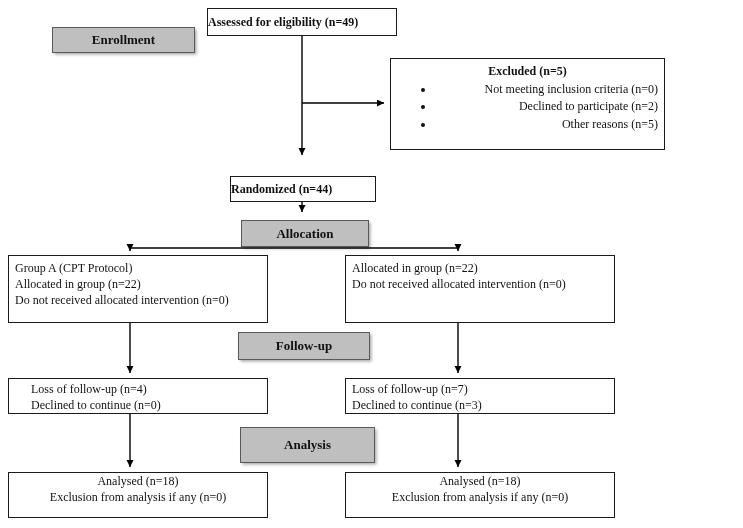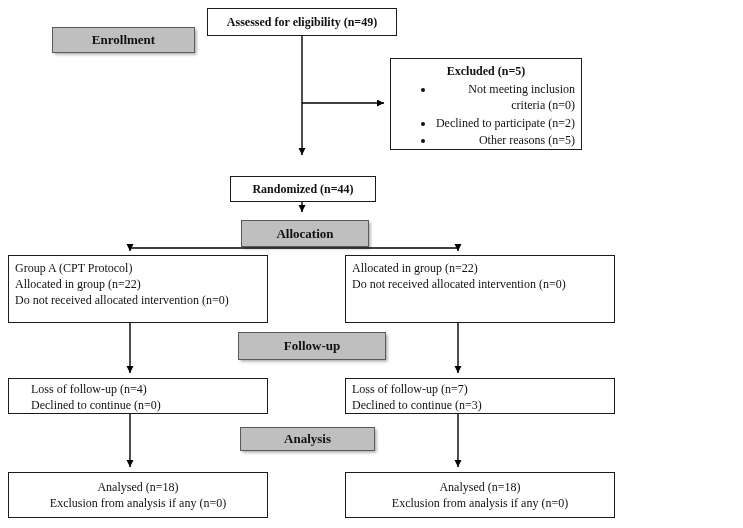--- a/index.html
+++ b/index.html
@@ -21,21 +21,20 @@
     position: absolute;
     background: #ffffff;
     border: 1px solid #1a1a1a;
     box-sizing: border-box;
     font-size: 12px;
     line-height: 1.35;
   }
   .center {
     display: flex;
     align-items: center;
-    justify-content: center;
     text-align: center;
   }
   .bold { font-weight: bold; }
   .stage {
     position: absolute;
     background: #bfbfbf;
     border: 1px solid #595959;
     border-radius: 0;
     box-sizing: border-box;
     display: flex;
@@ -48,37 +47,37 @@
   }
   svg.flow-lines {
     position: absolute;
     left: 0;
     top: 0;
     pointer-events: none;
   }
   
   #eligibility-box { left: 207px; top: 8px;  width: 190px; height: 28px; }
   #enrollment-stage { left: 52px;  top: 27px; width: 143px; height: 26px; }
-  #excluded-box   { left: 390px; top: 58px;  width: 192px; height: 92px; padding: 4px 6px; }
+  #excluded-box   { left: 390px; top: 58px;  width: 275px; height: 92px; padding: 4px 6px; }
   #excluded-box .excl-title { text-align: center; font-weight: bold; }
   #excluded-box ul {
     margin: 2px 0 0 0;
     padding-left: 38px;
     list-style-type: disc;
     text-align: right;
   }
   #excluded-box li { margin: 0 0 1px 0; }
   #randomized-box { left: 230px; top: 176px; width: 146px; height: 26px; }
   #allocation-stage { left: 241px; top: 220px; width: 128px; height: 27px; }
   #group-a-box { left: 8px;   top: 255px; width: 260px; height: 68px; padding: 4px 6px; }
   #group-b-box { left: 345px; top: 255px; width: 270px; height: 68px; padding: 4px 6px; }
-  #followup-stage { left: 238px; top: 332px; width: 148px; height: 28px; }
+  #followup-stage { left: 238px; top: 332px; width: 132px; height: 28px; }
   #loss-a-box { left: 8px;   top: 378px; width: 260px; height: 36px; padding: 2px 22px; }
   #loss-b-box { left: 345px; top: 378px; width: 270px; height: 36px; padding: 2px 6px; }
-  #analysis-stage { left: 240px; top: 427px; width: 135px; height: 24px; }
+  #analysis-stage { left: 240px; top: 427px; width: 135px; height: 36px; }
   #analysed-a-box { left: 8px;   top: 472px; width: 260px; height: 46px; flex-direction: column; }
   #analysed-b-box { left: 345px; top: 472px; width: 270px; height: 46px; flex-direction: column; }
 </style>
 </head>
 <body>
 
 <div id="canvas">
 
   <svg class="flow-lines" width="743" height="528" viewBox="0 0 743 528">
     <defs>

